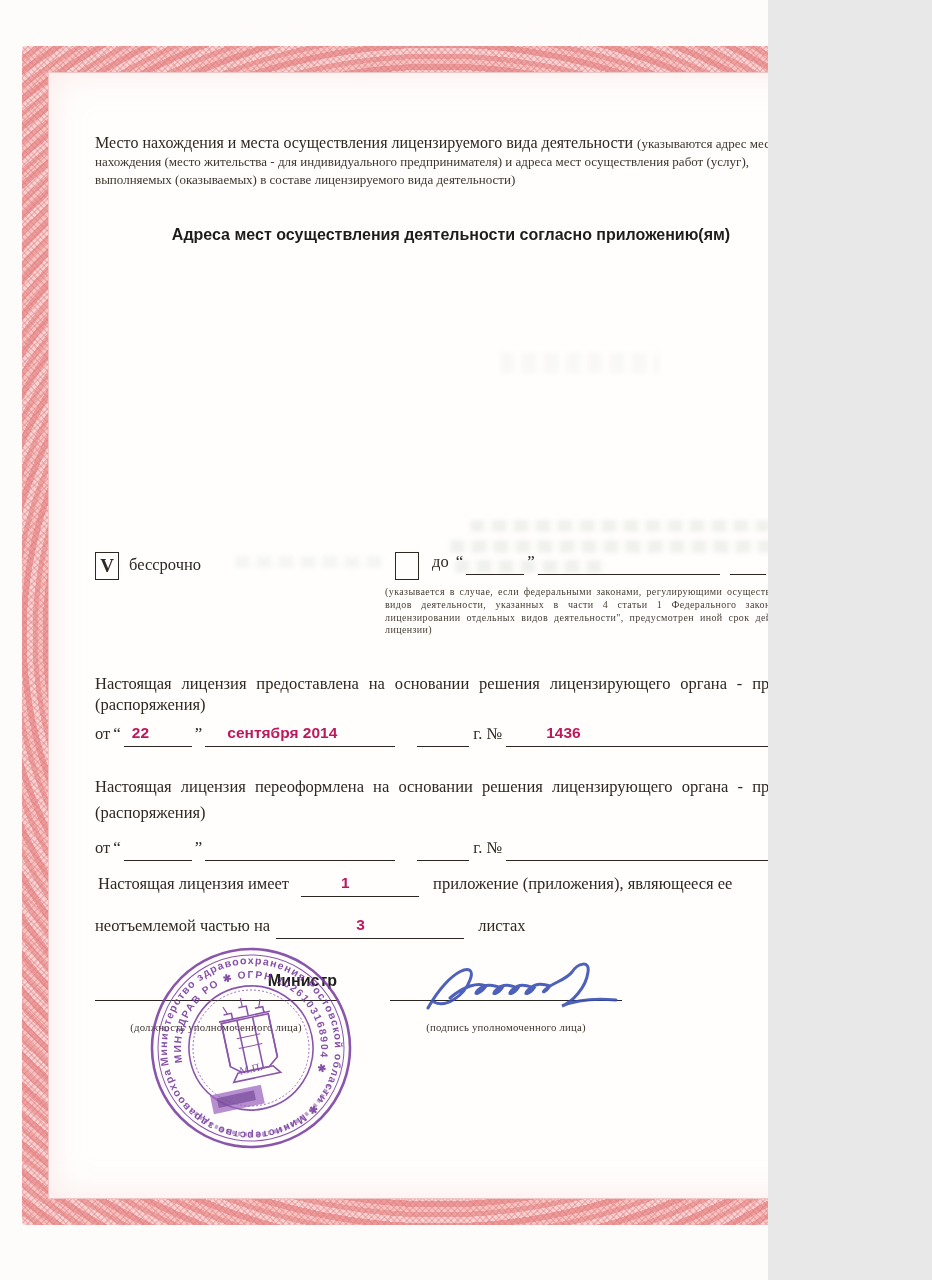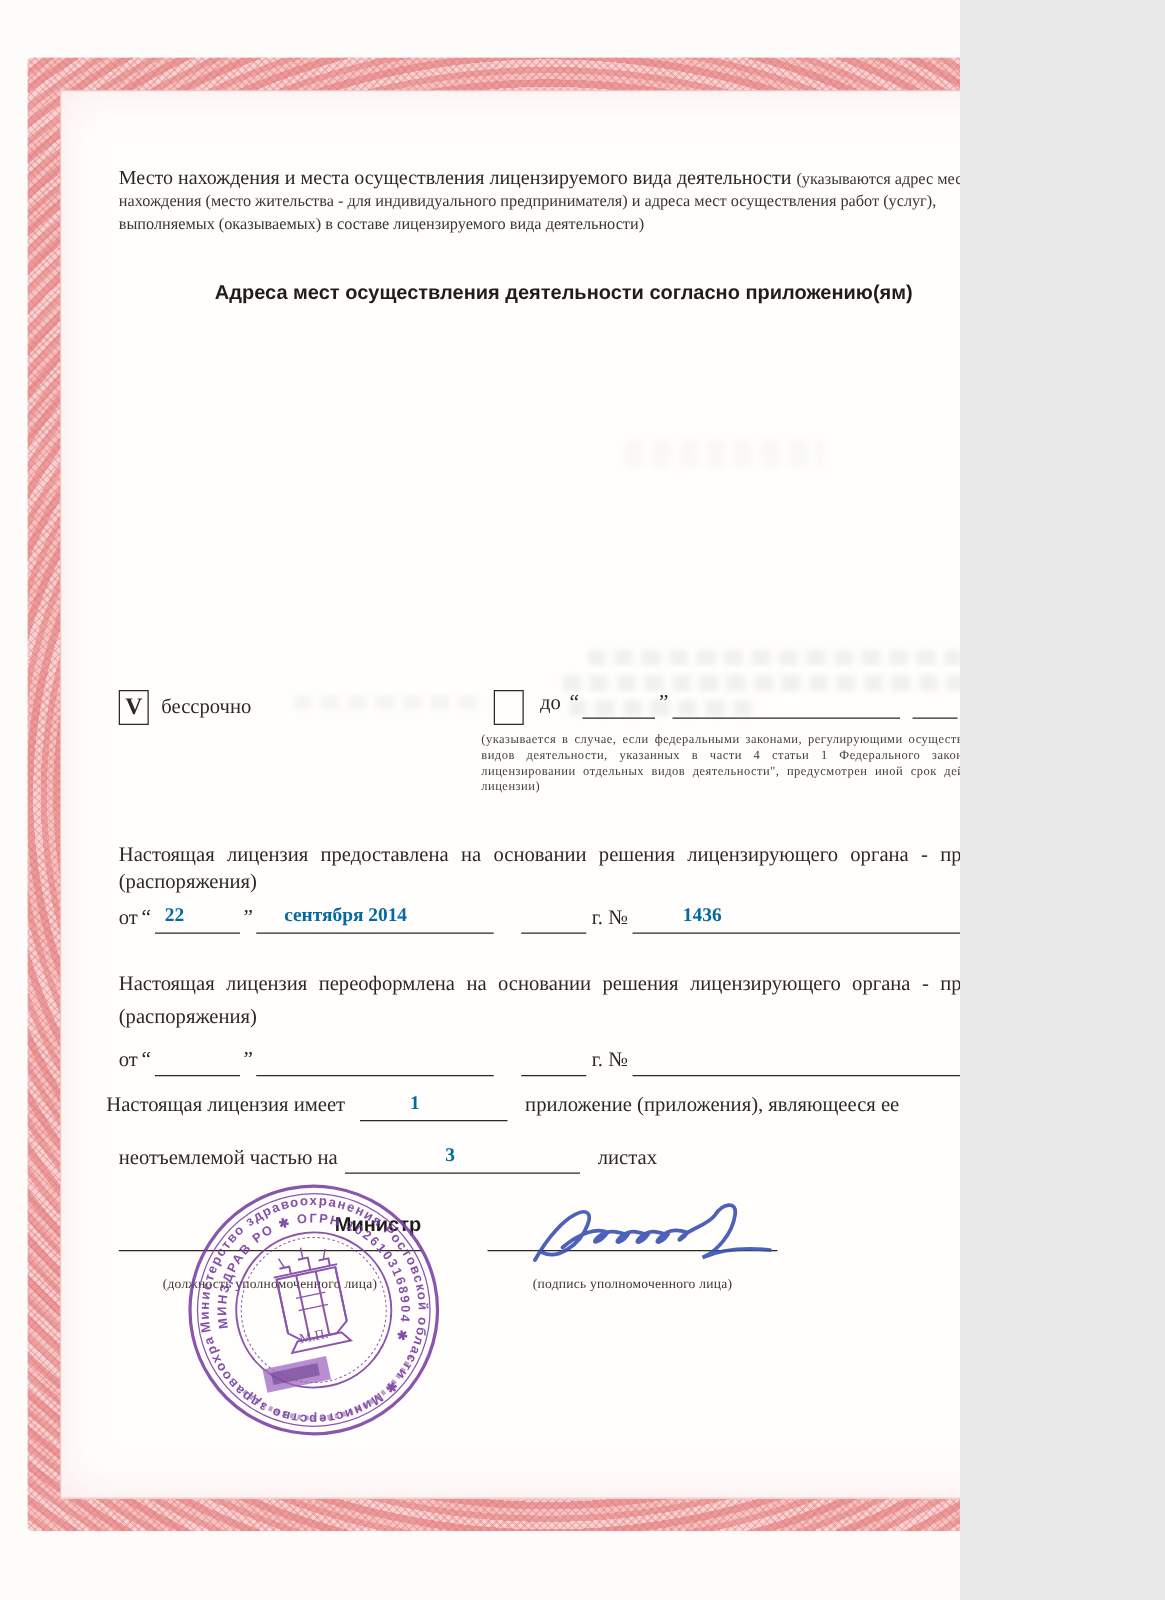--- a/index.html
+++ b/index.html
@@ -36,21 +36,21 @@
   .addr{width:712px;left:95px;text-align:center;font-family:"Liberation Sans","DejaVu Sans",sans-serif;font-weight:bold;font-size:16px;color:#1f1d1b;}
   .small-note{font-size:10px;line-height:1.28;text-align:justify;color:#453e35;letter-spacing:.4px;}
   
   .cbx{display:inline-block;width:22px;height:26px;border:1.6px solid #2e2823;background:#fffefd;
        font-family:"Liberation Serif",serif;font-weight:bold;font-size:19px;text-align:center;line-height:26px;}
   
   .fill-row{display:flex;font-size:16.5px;}
   .blank{display:inline-block;border-bottom:1.6px solid #2b2622;position:relative;height:22px;}
   .blank .val{
     position:absolute;bottom:4px;left:8px;white-space:nowrap;
-    font-family:Liberation Serif, serif;font-weight:bold;font-size:15.5px;color:#0369a1;
+    font-family:Liberation Sans, sans-serif;font-weight:bold;font-size:15.5px;color:#be185d;
   }
   .q{font-size:17px;padding:0 3px;}
   
   .sig-col{position:absolute;text-align:center;}
   .sig-line{border-top:1.6px solid #2b2622;margin-top:2px;}
   .sig-caption{font-size:10.8px;color:#3d362e;margin-top:20px;letter-spacing:.2px;}
   .sig-name{font-family:"Liberation Sans","DejaVu Sans",sans-serif;font-weight:bold;font-size:16px;color:#1f1d1b;height:26px;}
   .sig-name.left{text-align:right;padding-left:22px;}
   
   .smudge{position:absolute;filter:blur(2.2px);background:
@@ -124,21 +124,21 @@
     <span class="q">“</span>
     <span class="blank" style="width:68px"></span>
     <span class="q">”</span>
     <span class="blank" style="width:190px"></span>
     <span style="width:22px"></span>
     <span class="blank" style="width:52px"></span>
     <span style="padding:0 4px">г. №</span>
     <span class="blank" style="flex:1"></span>
   </div>
 
-  <div class="abs fill-row" style="left:85px;top:874px;width:710px">
+  <div class="abs fill-row" style="left:98px;top:874px;width:710px">
     <span>Настоящая лицензия имеет</span>
     <span style="width:12px"></span>
     <span class="blank" style="width:118px">
         <span class="val" style="left:40px">1</span>
       </span>
     <span style="width:14px"></span>
     <span>приложение (приложения), являющееся ее</span>
   </div>
   <div class="abs fill-row" style="left:95px;top:916px;width:710px">
     <span>неотъемлемой частью на</span>

